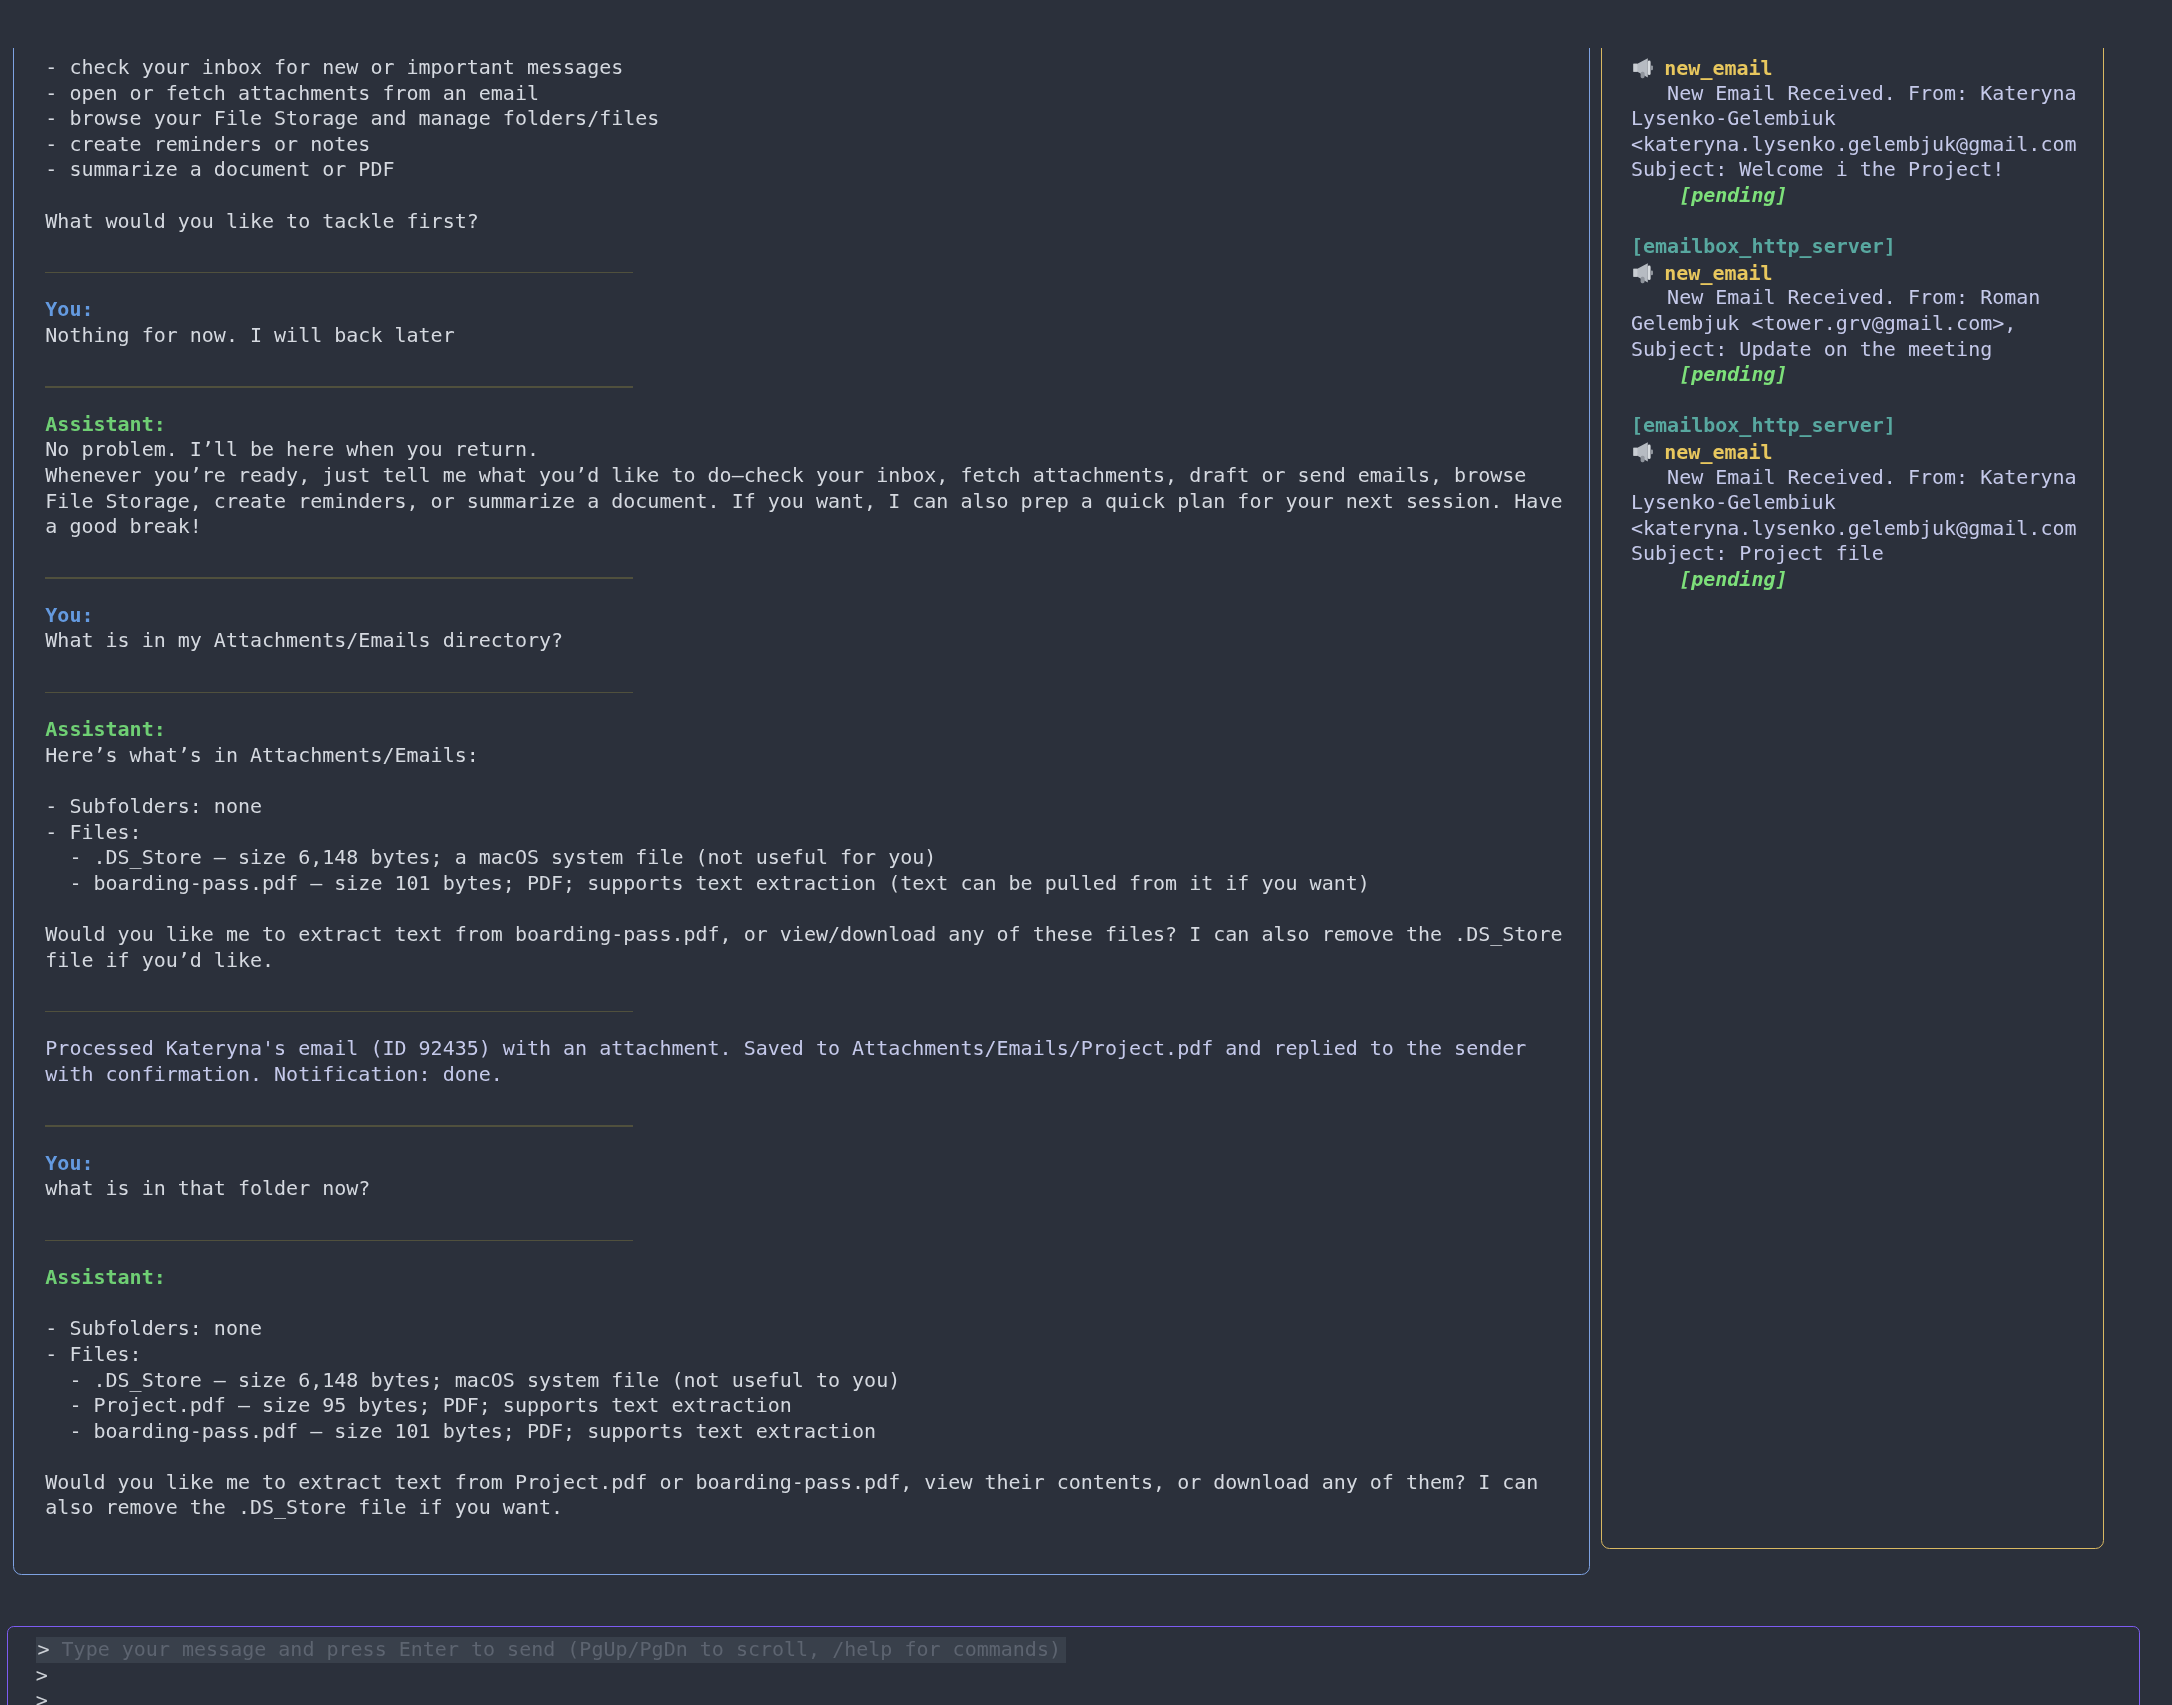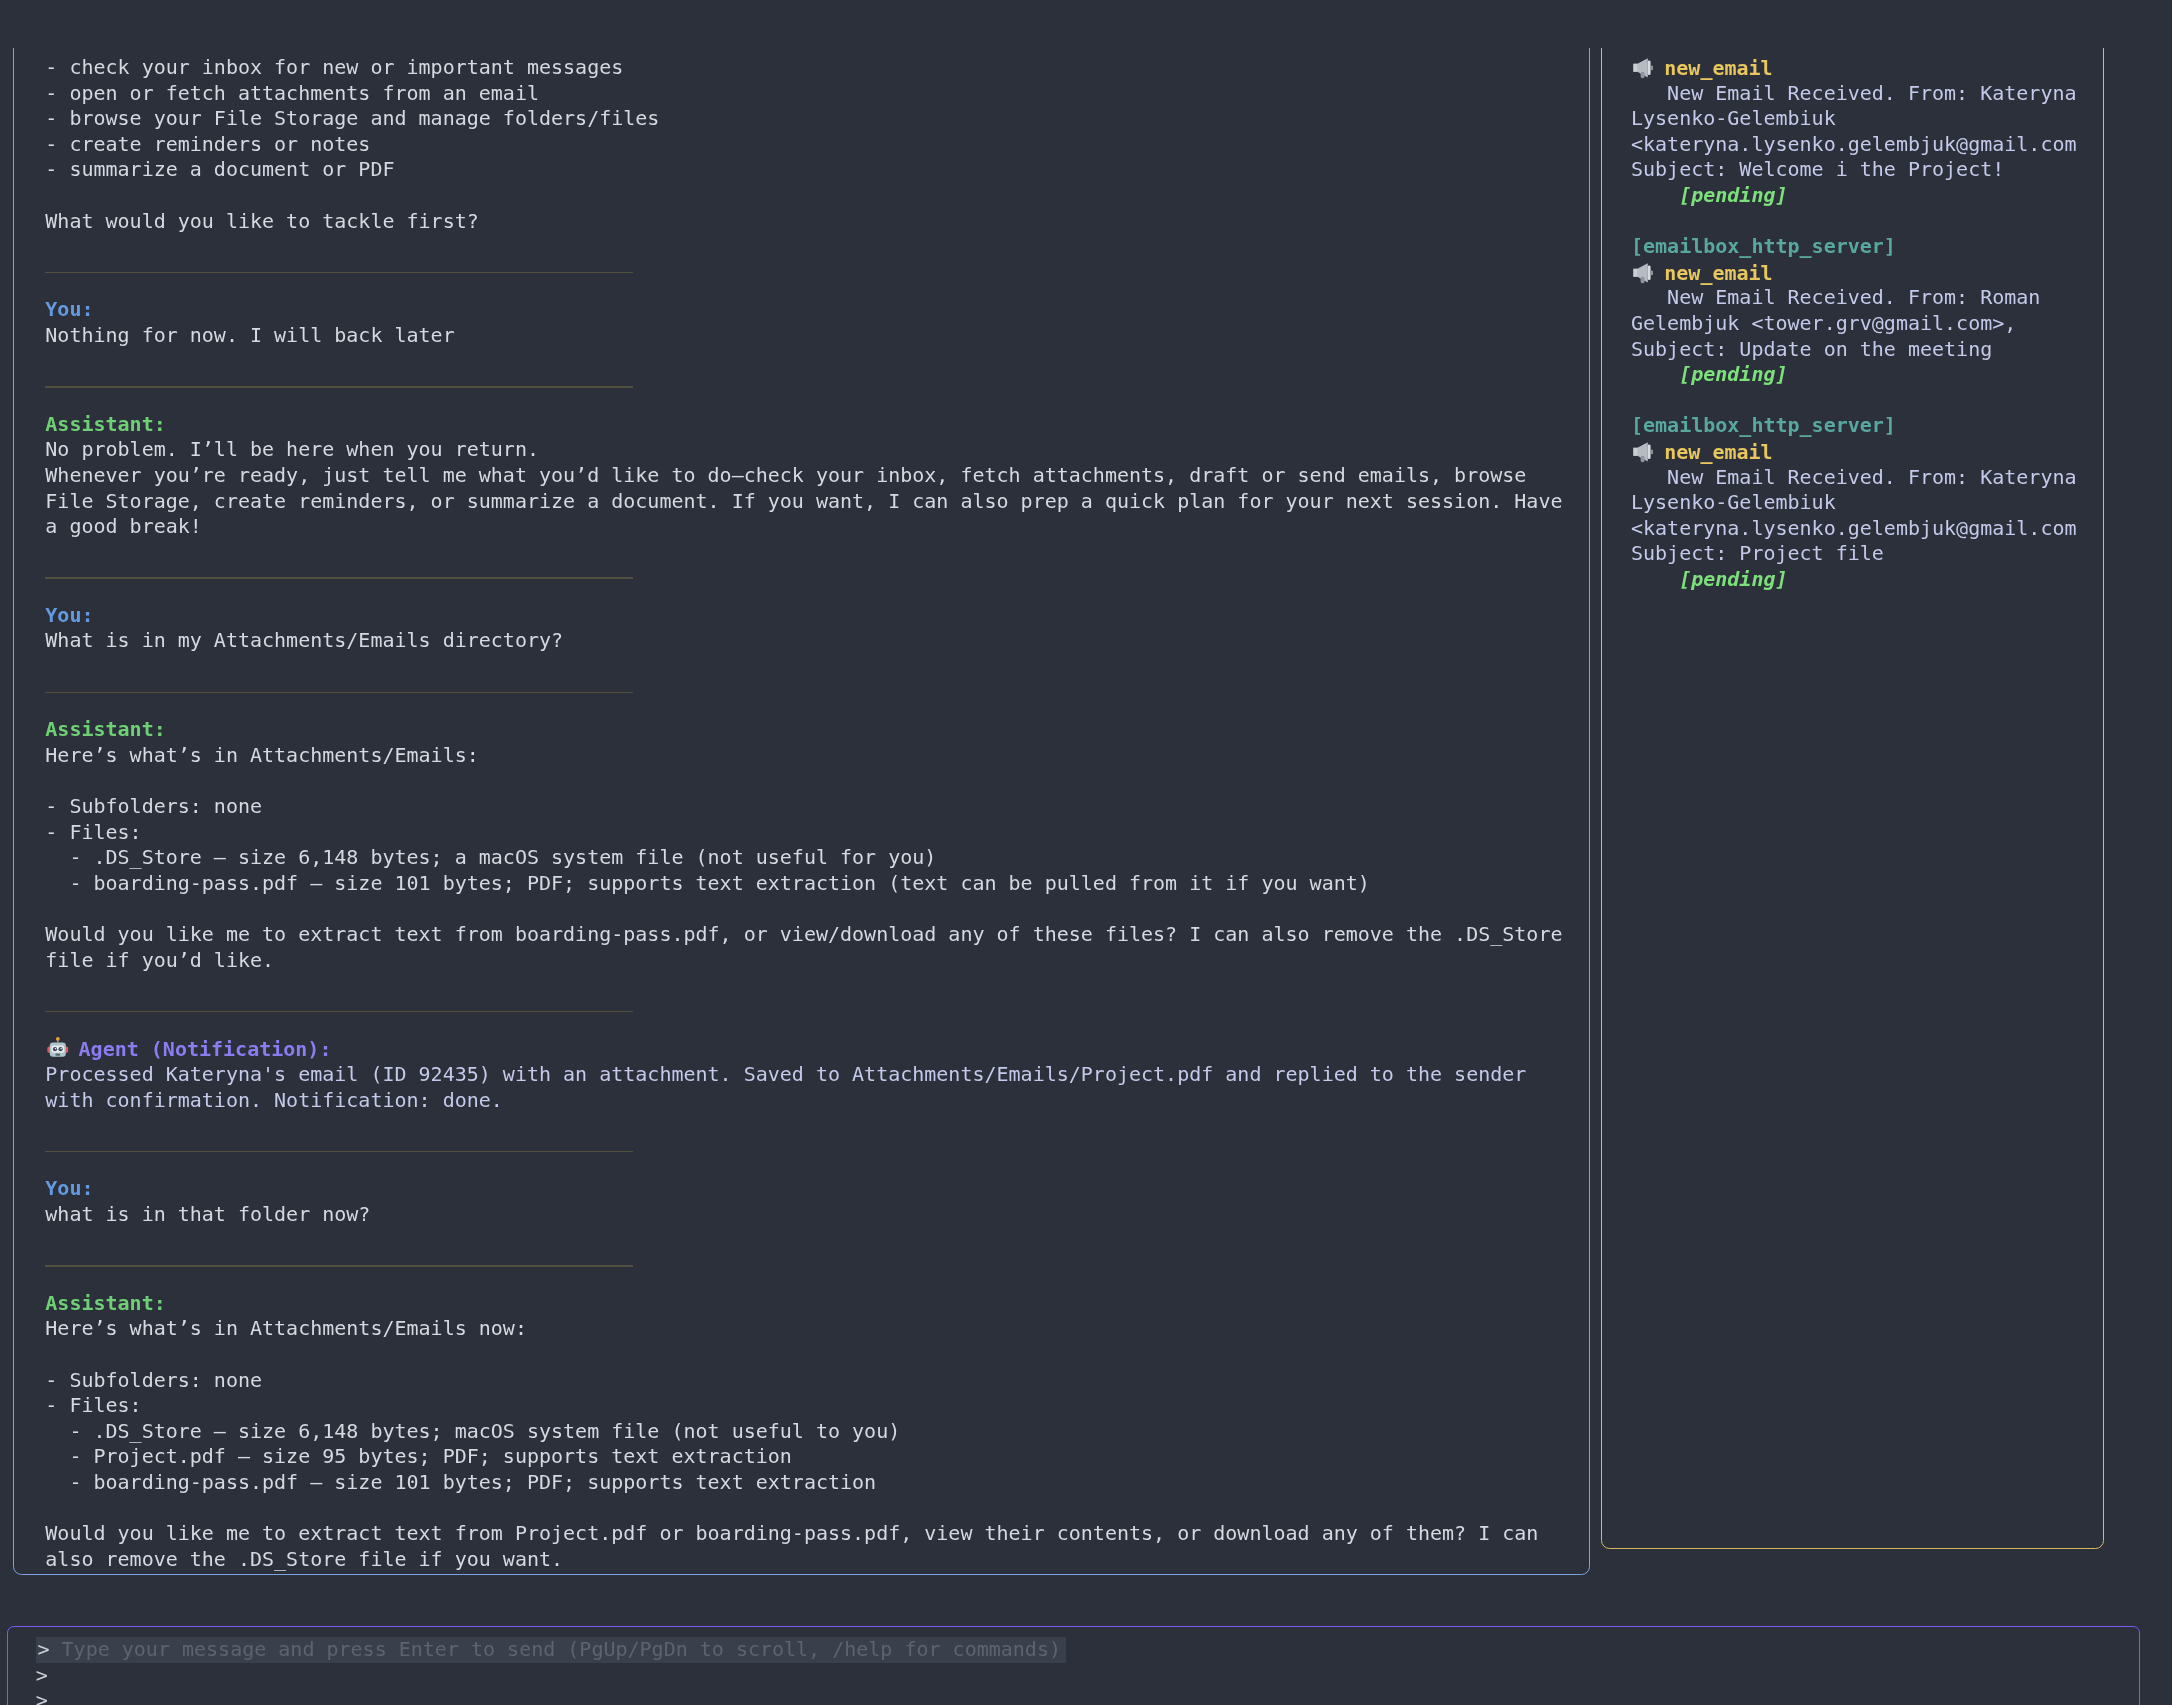--- a/index.html
+++ b/index.html
@@ -79,43 +79,29 @@
       <div class="line">&nbsp;</div>
       <div class="line">- Subfolders: none</div>
       <div class="line">- Files:</div>
       <div class="line">  - .DS_Store — size 6,148 bytes; a macOS system file (not useful for you)</div>
       <div class="line">  - boarding-pass.pdf — size 101 bytes; PDF; supports text extraction (text can be pulled from it if you want)</div>
       <div class="line">&nbsp;</div>
       <div class="line">Would you like me to extract text from boarding-pass.pdf, or view/download any of these files? I can also remove the .DS_Store</div>
       <div class="line">file if you’d like.</div>
       <div class="line">&nbsp;</div>
       <div class="line"><span class="sep-rule"></span></div>
-      <div class="line"><span class="icon"><svg viewBox="0 0 32 32" width="25.6" height="25.6">
-            <line x1="16" y1="3" x2="16" y2="8" stroke="#8f949c" stroke-width="2"></line>
-            <circle cx="16" cy="3.5" r="2.4" fill="#e8a03a"></circle>
-            <rect x="3" y="13" width="4" height="8" rx="2" fill="#d85c5c"></rect>
-            <rect x="25" y="13" width="4" height="8" rx="2" fill="#d85c5c"></rect>
-            <rect x="6" y="8" width="20" height="18" rx="4" fill="#aec6ca"></rect>
-            <rect x="8" y="12" width="16" height="9" rx="3" fill="#e8ecee"></rect>
-            <circle cx="12.5" cy="16.5" r="2.6" fill="#3a4a5a"></circle>
-            <circle cx="19.5" cy="16.5" r="2.6" fill="#3a4a5a"></circle>
-            <circle cx="13.2" cy="15.8" r="0.9" fill="#fff"></circle>
-            <circle cx="20.2" cy="15.8" r="0.9" fill="#fff"></circle>
-            <rect x="13" y="22" width="6" height="2.6" rx="1.3" fill="#5a6670"></rect>
-          </svg></span><span class="lbl agent">Agent (Notification):</span></div>
       <div class="line agent-body">Processed Kateryna's email (ID 92435) with an attachment. Saved to Attachments/Emails/Project.pdf and replied to the sender</div>
       <div class="line agent-body">with confirmation. Notification: done.</div>
       <div class="line">&nbsp;</div>
       <div class="line"><span class="sep-rule"></span></div>
       <div class="line"><span class="lbl you">You:</span></div>
       <div class="line">what is in that folder now?</div>
       <div class="line">&nbsp;</div>
       <div class="line"><span class="sep-rule"></span></div>
       <div class="line"><span class="lbl assistant">Assistant:</span></div>
-      <div class="line">Here’s what’s in Attachments/Emails now:</div>
       <div class="line">&nbsp;</div>
       <div class="line">- Subfolders: none</div>
       <div class="line">- Files:</div>
       <div class="line">  - .DS_Store — size 6,148 bytes; macOS system file (not useful to you)</div>
       <div class="line">  - Project.pdf — size 95 bytes; PDF; supports text extraction</div>
       <div class="line">  - boarding-pass.pdf — size 101 bytes; PDF; supports text extraction</div>
       <div class="line">&nbsp;</div>
       <div class="line">Would you like me to extract text from Project.pdf or boarding-pass.pdf, view their contents, or download any of them? I can</div>
       <div class="line">also remove the .DS_Store file if you want.</div>
     </div>

